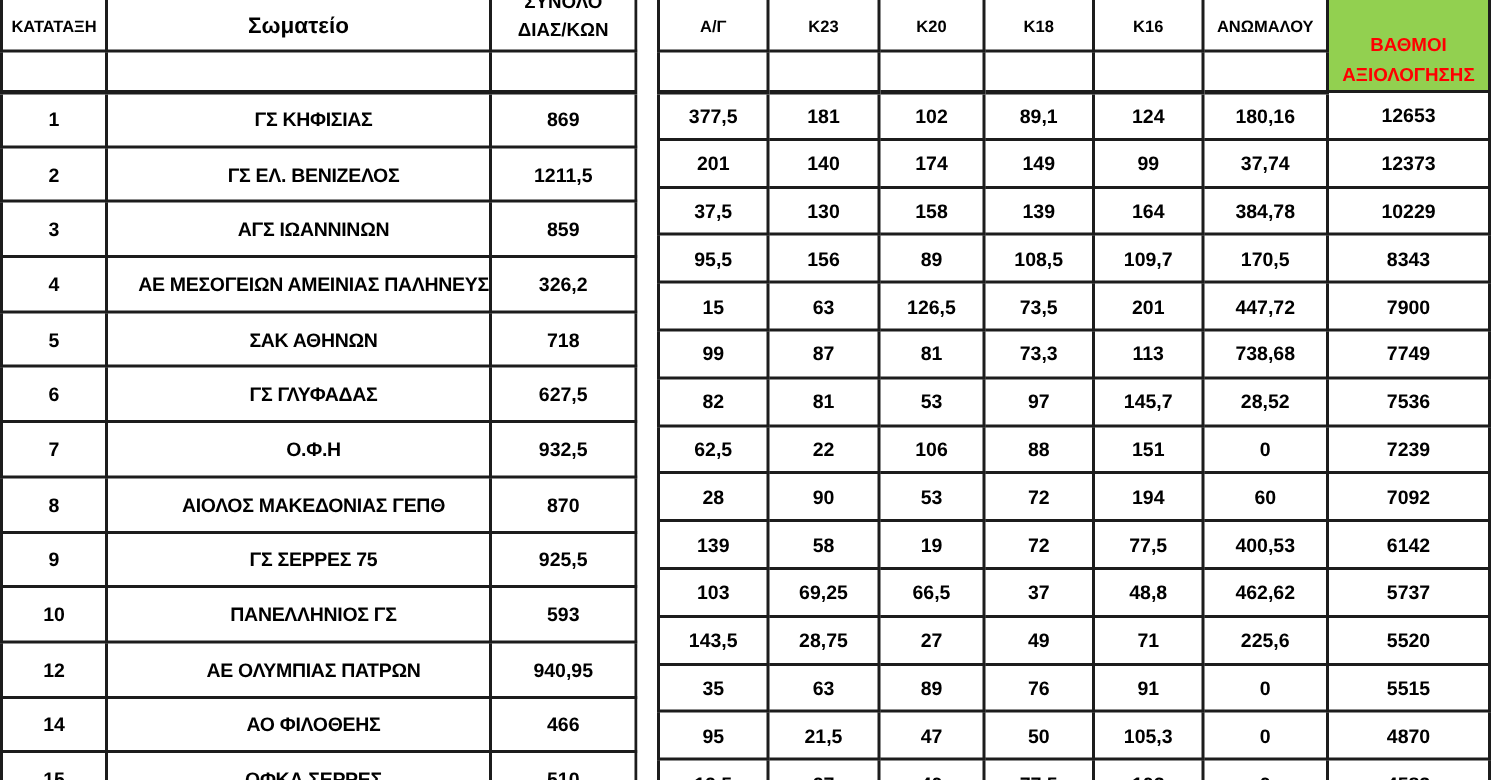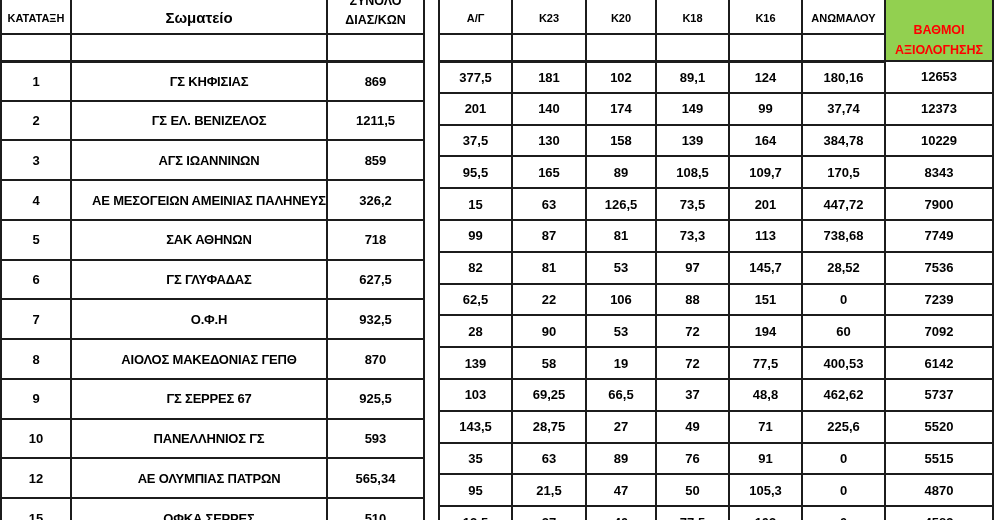--- a/index.html
+++ b/index.html
@@ -89,32 +89,37 @@
             <td class="club-cell">Ο.Φ.Η</td>
             <td class="total-cell">932,5</td>
           </tr>
           <tr>
             <td class="rank-cell">8</td>
             <td class="club-cell">ΑΙΟΛΟΣ ΜΑΚΕΔΟΝΙΑΣ ΓΕΠΘ</td>
             <td class="total-cell">870</td>
           </tr>
           <tr>
             <td class="rank-cell">9</td>
-            <td class="club-cell">ΓΣ ΣΕΡΡΕΣ 67</td>
+            <td class="club-cell">ΓΣ ΣΕΡΡΕΣ 75</td>
             <td class="total-cell">925,5</td>
           </tr>
           <tr>
             <td class="rank-cell">10</td>
             <td class="club-cell">ΠΑΝΕΛΛΗΝΙΟΣ ΓΣ</td>
             <td class="total-cell">593</td>
           </tr>
           <tr>
             <td class="rank-cell">12</td>
             <td class="club-cell">ΑΕ ΟΛΥΜΠΙΑΣ ΠΑΤΡΩΝ</td>
-            <td class="total-cell">565,34</td>
+            <td class="total-cell">940,95</td>
+          </tr>
+          <tr>
+            <td class="rank-cell">14</td>
+            <td class="club-cell">ΑΟ ΦΙΛΟΘΕΗΣ</td>
+            <td class="total-cell">466</td>
           </tr>
           <tr>
             <td class="rank-cell">15</td>
             <td class="club-cell">ΟΦΚΑ ΣΕΡΡΕΣ</td>
             <td class="total-cell">510</td>
           </tr>
         </tbody>
     </table>
 
     <div class="gutter"></div>
@@ -174,21 +179,21 @@
             <td class="num-cell">37,5</td>
             <td class="num-cell">130</td>
             <td class="num-cell">158</td>
             <td class="num-cell">139</td>
             <td class="num-cell">164</td>
             <td class="num-cell">384,78</td>
             <td class="score-cell">10229</td>
           </tr>
           <tr>
             <td class="num-cell">95,5</td>
-            <td class="num-cell">165</td>
+            <td class="num-cell">156</td>
             <td class="num-cell">89</td>
             <td class="num-cell">108,5</td>
             <td class="num-cell">109,7</td>
             <td class="num-cell">170,5</td>
             <td class="score-cell">8343</td>
           </tr>
           <tr>
             <td class="num-cell">15</td>
             <td class="num-cell">63</td>
             <td class="num-cell">126,5</td>

